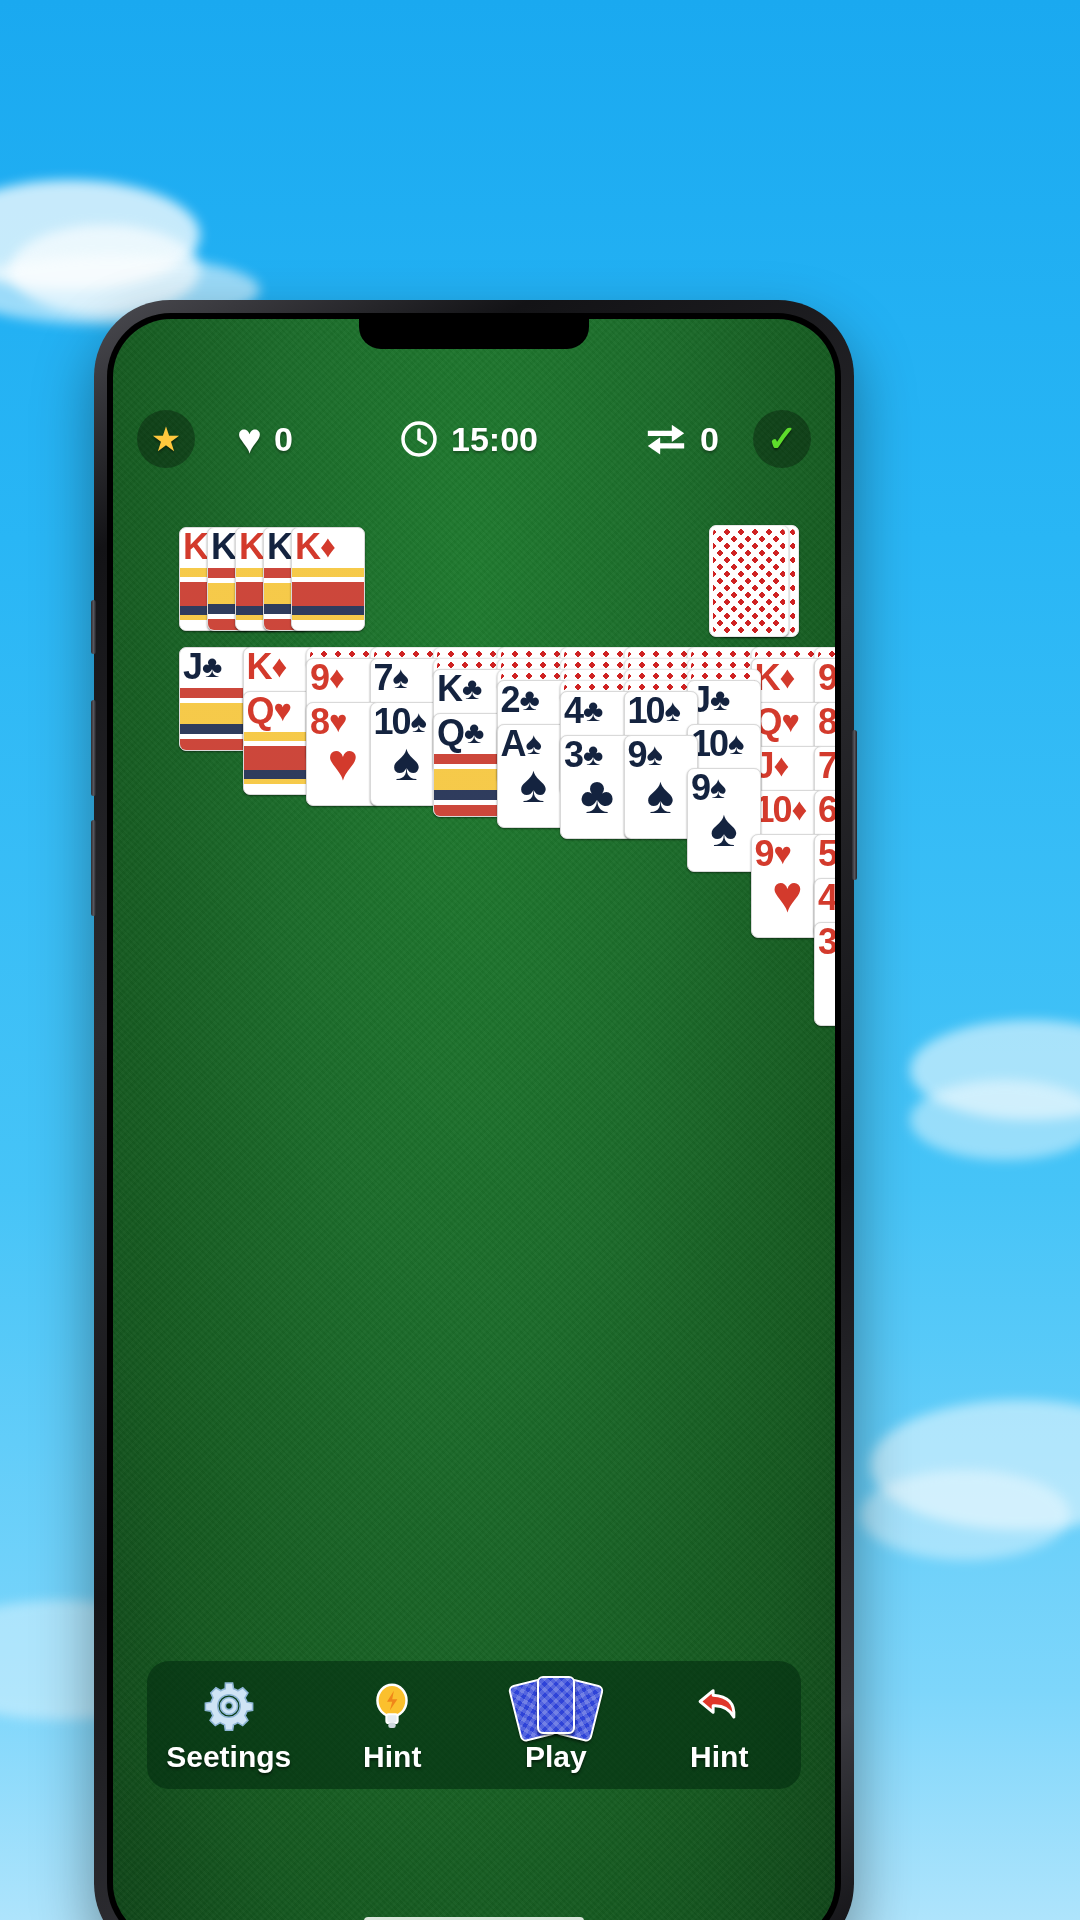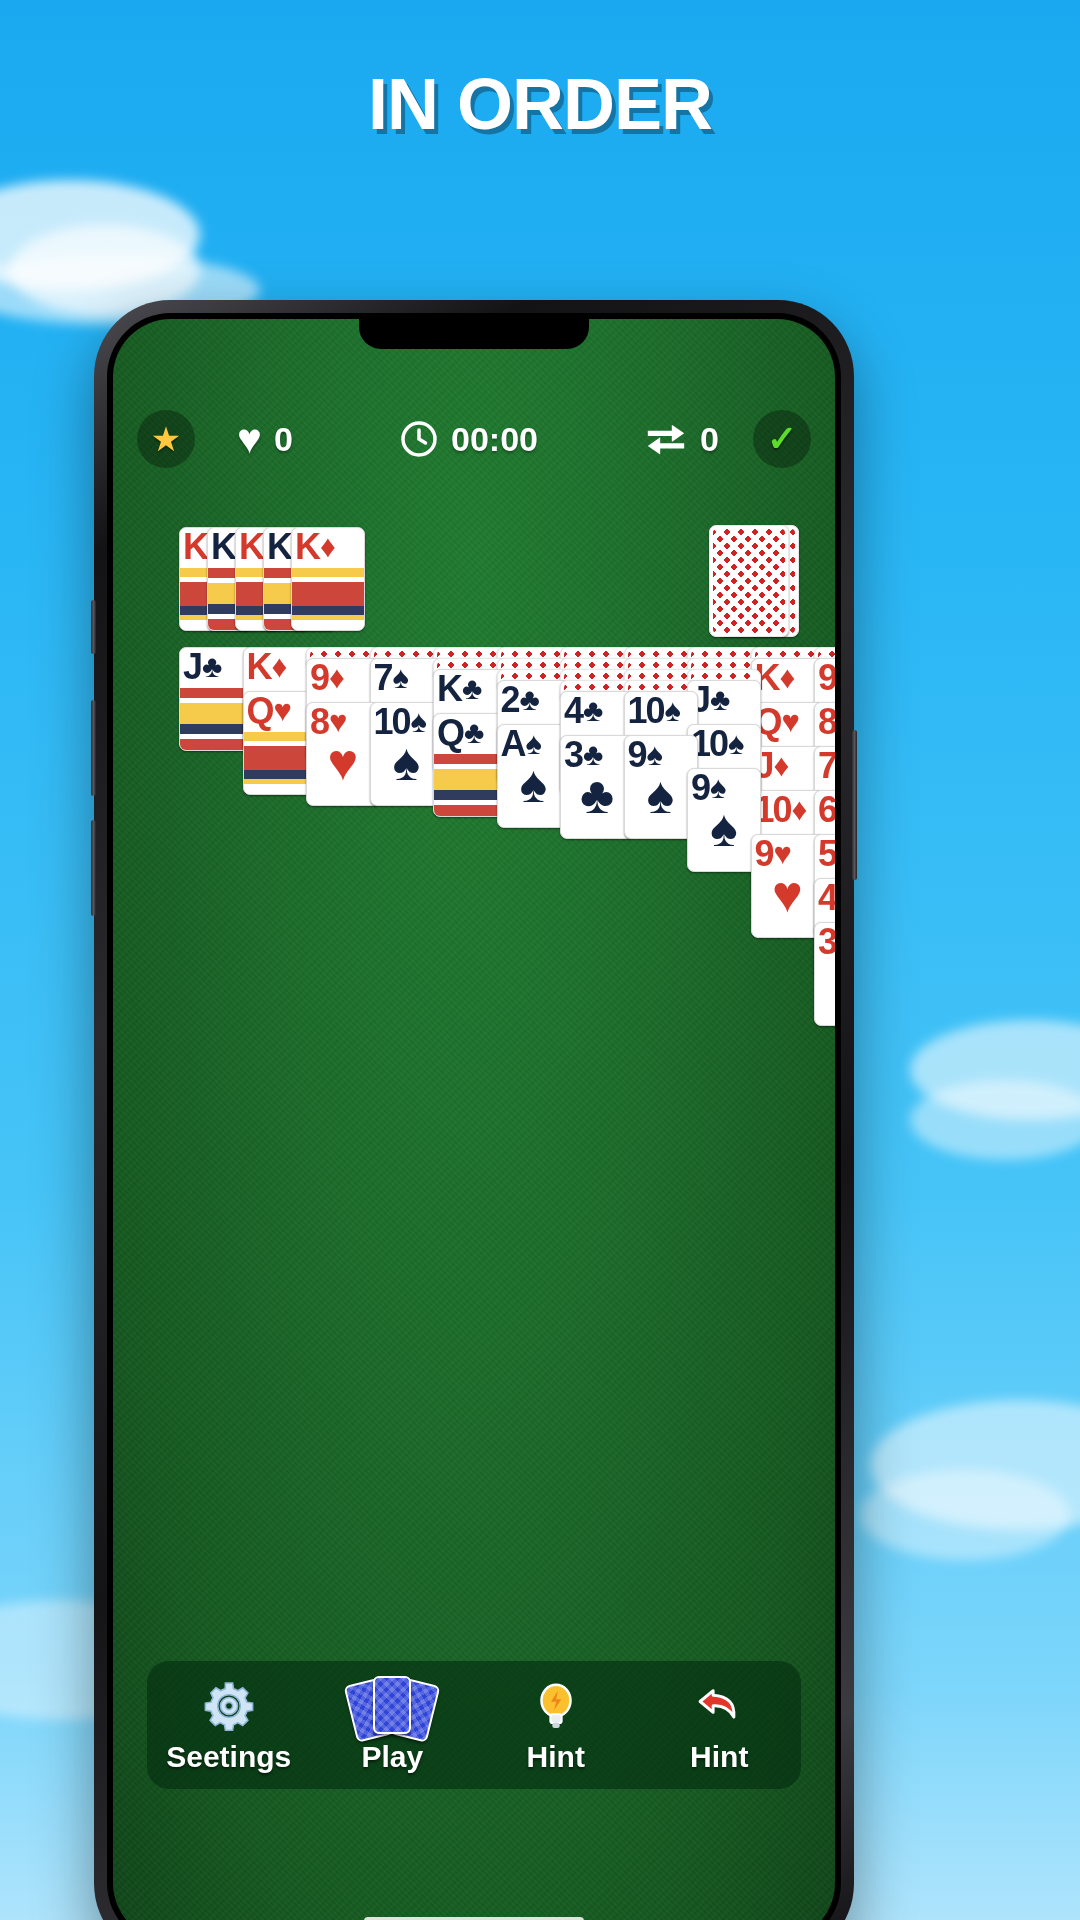--- a/index.html
+++ b/index.html
@@ -210,21 +210,20 @@
 <div class="cloud cl-a"></div>
 <div class="cloud cl-b"></div>
 <div class="cloud cl-c"></div>
 <div class="cloud cl-d"></div>
 <div class="cloud cl-e"></div>
 <div class="cloud cl-f"></div>
 <div class="cloud cl-g"></div>
 <div class="cloud cl-h"></div>
 
 <div class="headline">
-  <span>IN ORDER</span>
 </div>
 
 <div class="phone">
   <div class="btn-side b-l1"></div>
   <div class="btn-side b-l2"></div>
   <div class="btn-side b-l3"></div>
   <div class="btn-side b-r1"></div>
 
   <div class="phone-inner">
     <div class="screen">
@@ -246,21 +245,21 @@
 
         <div class="hud-spacer"></div>
 
         <div class="hud-stat">
           <span class="ic">
             <svg width="40" height="40" viewBox="0 0 24 24" aria-hidden="true">
               <circle cx="12" cy="12" r="9.6" fill="none" stroke="#fff" stroke-width="2.1"></circle>
               <path d="M12 6.6V12l3.9 2.4" fill="none" stroke="#fff" stroke-width="2.1" stroke-linecap="round"></path>
             </svg>
           </span>
-          <span>00:00</span>
+          <span>15:00</span>
         </div>
 
         <div class="hud-spacer"></div>
 
         <div class="hud-stat">
           <span class="ic">
             <svg width="44" height="40" viewBox="0 0 24 22" aria-hidden="true">
               <path d="M2 6.5h13.2V3.2L22 7.9l-6.8 4.7V9.3H2z" fill="#fff"></path>
               <path d="M22 16.2H8.8v3.3L2 14.8l6.8-4.7v3.3H22z" fill="#fff"></path>
             </svg>
@@ -523,46 +522,46 @@
         <div class="tool">
           <span class="glyph">
             <svg width="54" height="54" viewBox="0 0 24 24" aria-hidden="true">
               <path fill="#cfe4f5" stroke="#8fb6d6" stroke-width=".7" d="M12 8.2a3.8 3.8 0 1 0 0 7.6 3.8 3.8 0 0 0 0-7.6zm0 2.2a1.6 1.6 0 1 1 0 3.2 1.6 1.6 0 0 1 0-3.2z"></path>
               <path fill="#cfe4f5" stroke="#8fb6d6" stroke-width=".7" d="M10.4 1.8h3.2l.4 2.5c.7.2 1.3.5 1.9.9l2.2-1.3 2.3 2.3-1.3 2.2c.4.6.7 1.2.9 1.9l2.5.4v3.2l-2.5.4c-.2.7-.5 1.3-.9 1.9l1.3 2.2-2.3 2.3-2.2-1.3c-.6.4-1.2.7-1.9.9l-.4 2.5h-3.2l-.4-2.5c-.7-.2-1.3-.5-1.9-.9l-2.2 1.3-2.3-2.3 1.3-2.2c-.4-.6-.7-1.2-.9-1.9l-2.5-.4v-3.2l2.5-.4c.2-.7.5-1.3.9-1.9L3.9 6.2l2.3-2.3 2.2 1.3c.6-.4 1.2-.7 1.9-.9zM12 7a5 5 0 1 0 0 10 5 5 0 0 0 0-10z"></path>
             </svg>
           </span>
           <span class="lbl">Seetings</span>
         </div>
 
-
-        <div class="tool">
-          <span class="glyph">
-            <span class="playcards">
-              <i class="l"></i>
-              <i class="r"></i>
-              <i class="c"></i>
-            </span>
-          </span>
-          <span class="lbl">Play</span>
-        </div>
 
         <div class="tool">
           <span class="glyph">
             <svg width="52" height="54" viewBox="0 0 24 26" aria-hidden="true">
               <ellipse cx="12" cy="10.4" rx="7" ry="7.6" fill="#fbc02d" stroke="#fff" stroke-width="1.2"></ellipse>
               <rect x="9.3" y="17" width="5.4" height="4.2" rx="1" fill="#e9eef2" stroke="#fff" stroke-width="1"></rect>
               <rect x="10.2" y="21" width="3.6" height="2.6" rx="1.1" fill="#cfd8de"></rect>
               <path d="M12.9 5.6l-3.3 5.3h2.5l-1.1 4.2 3.6-5.4h-2.5z" fill="#f0861a"></path>
             </svg>
           </span>
           <span class="lbl">Hint</span>
         </div>
 
         <div class="tool">
           <span class="glyph">
+            <span class="playcards">
+              <i class="l"></i>
+              <i class="r"></i>
+              <i class="c"></i>
+            </span>
+          </span>
+          <span class="lbl">Play</span>
+        </div>
+
+        <div class="tool">
+          <span class="glyph">
             <svg width="54" height="54" viewBox="0 0 24 24" aria-hidden="true">
               <path d="M9.4 5.2L3.6 10l5.8 4.8v-2.9c4.3-.3 7.1 1.1 9.2 5 .5-6.2-2.6-9.3-9.2-9.7z" fill="#e0372a" stroke="#fff" stroke-width="1.3" stroke-linejoin="round"></path>
             </svg>
           </span>
           <span class="lbl">Hint</span>
         </div>
       </div>
 
       <div class="home-ind"></div>
     </div>

